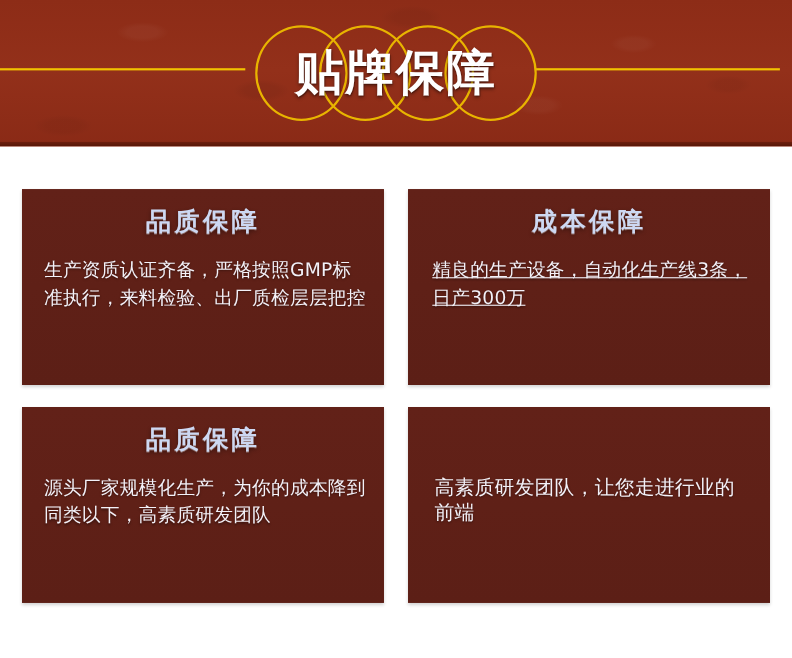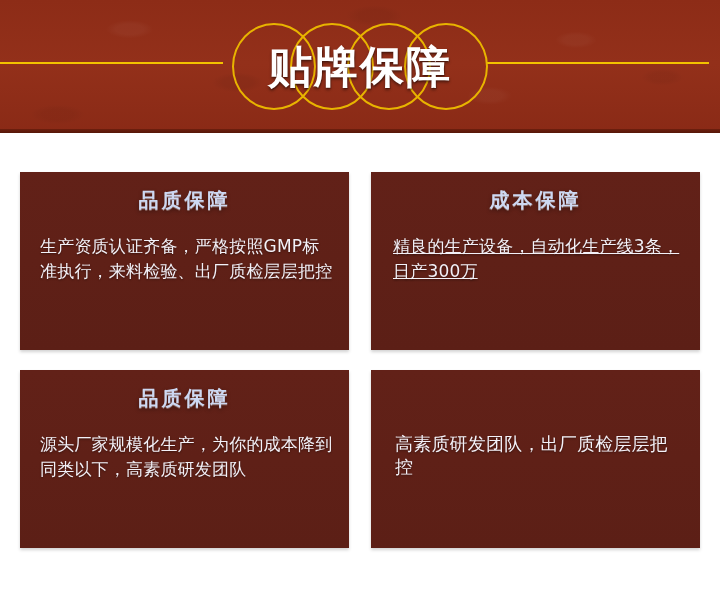--- a/index.html
+++ b/index.html
@@ -133,21 +133,21 @@
   .card.p4 { left: 351px; top: 198px; }
 
   .card-title {
     position: absolute;
     left: 0;
     top: 18px;
     width: 100%;
     text-align: center;
     font-family: "DejaVu Serif", "Liberation Serif", serif;
     font-weight: bold;
-    font-size: 20px;
+    font-size: 23px;
     line-height: 1.05;
     letter-spacing: 3px;
     color: #cdd8f2;
     text-shadow:
       0 1px 0 rgba(255,255,255,0.35),
       0 2px 4px rgba(0,0,0,0.42);
     white-space: nowrap;
   }
 
   .card-body {
@@ -208,18 +208,18 @@
       <div class="card-title">成本保障</div>
       <div class="card-body">精良的生产设备，自动化生产线3条，日产300万</div>
     </div>
 
     <div class="card p3">
       <div class="card-title">品质保障</div>
       <div class="card-body">源头厂家规模化生产，为你的成本降到同类以下，高素质研发团队</div>
     </div>
 
     <div class="card p4">
-      <div class="card-body">高素质研发团队，出厂质检层层把控</div>
+      <div class="card-body">高素质研发团队，让您走进行业的前端</div>
     </div>
 
   </div>
 
 </div>
 
 </body></html>

